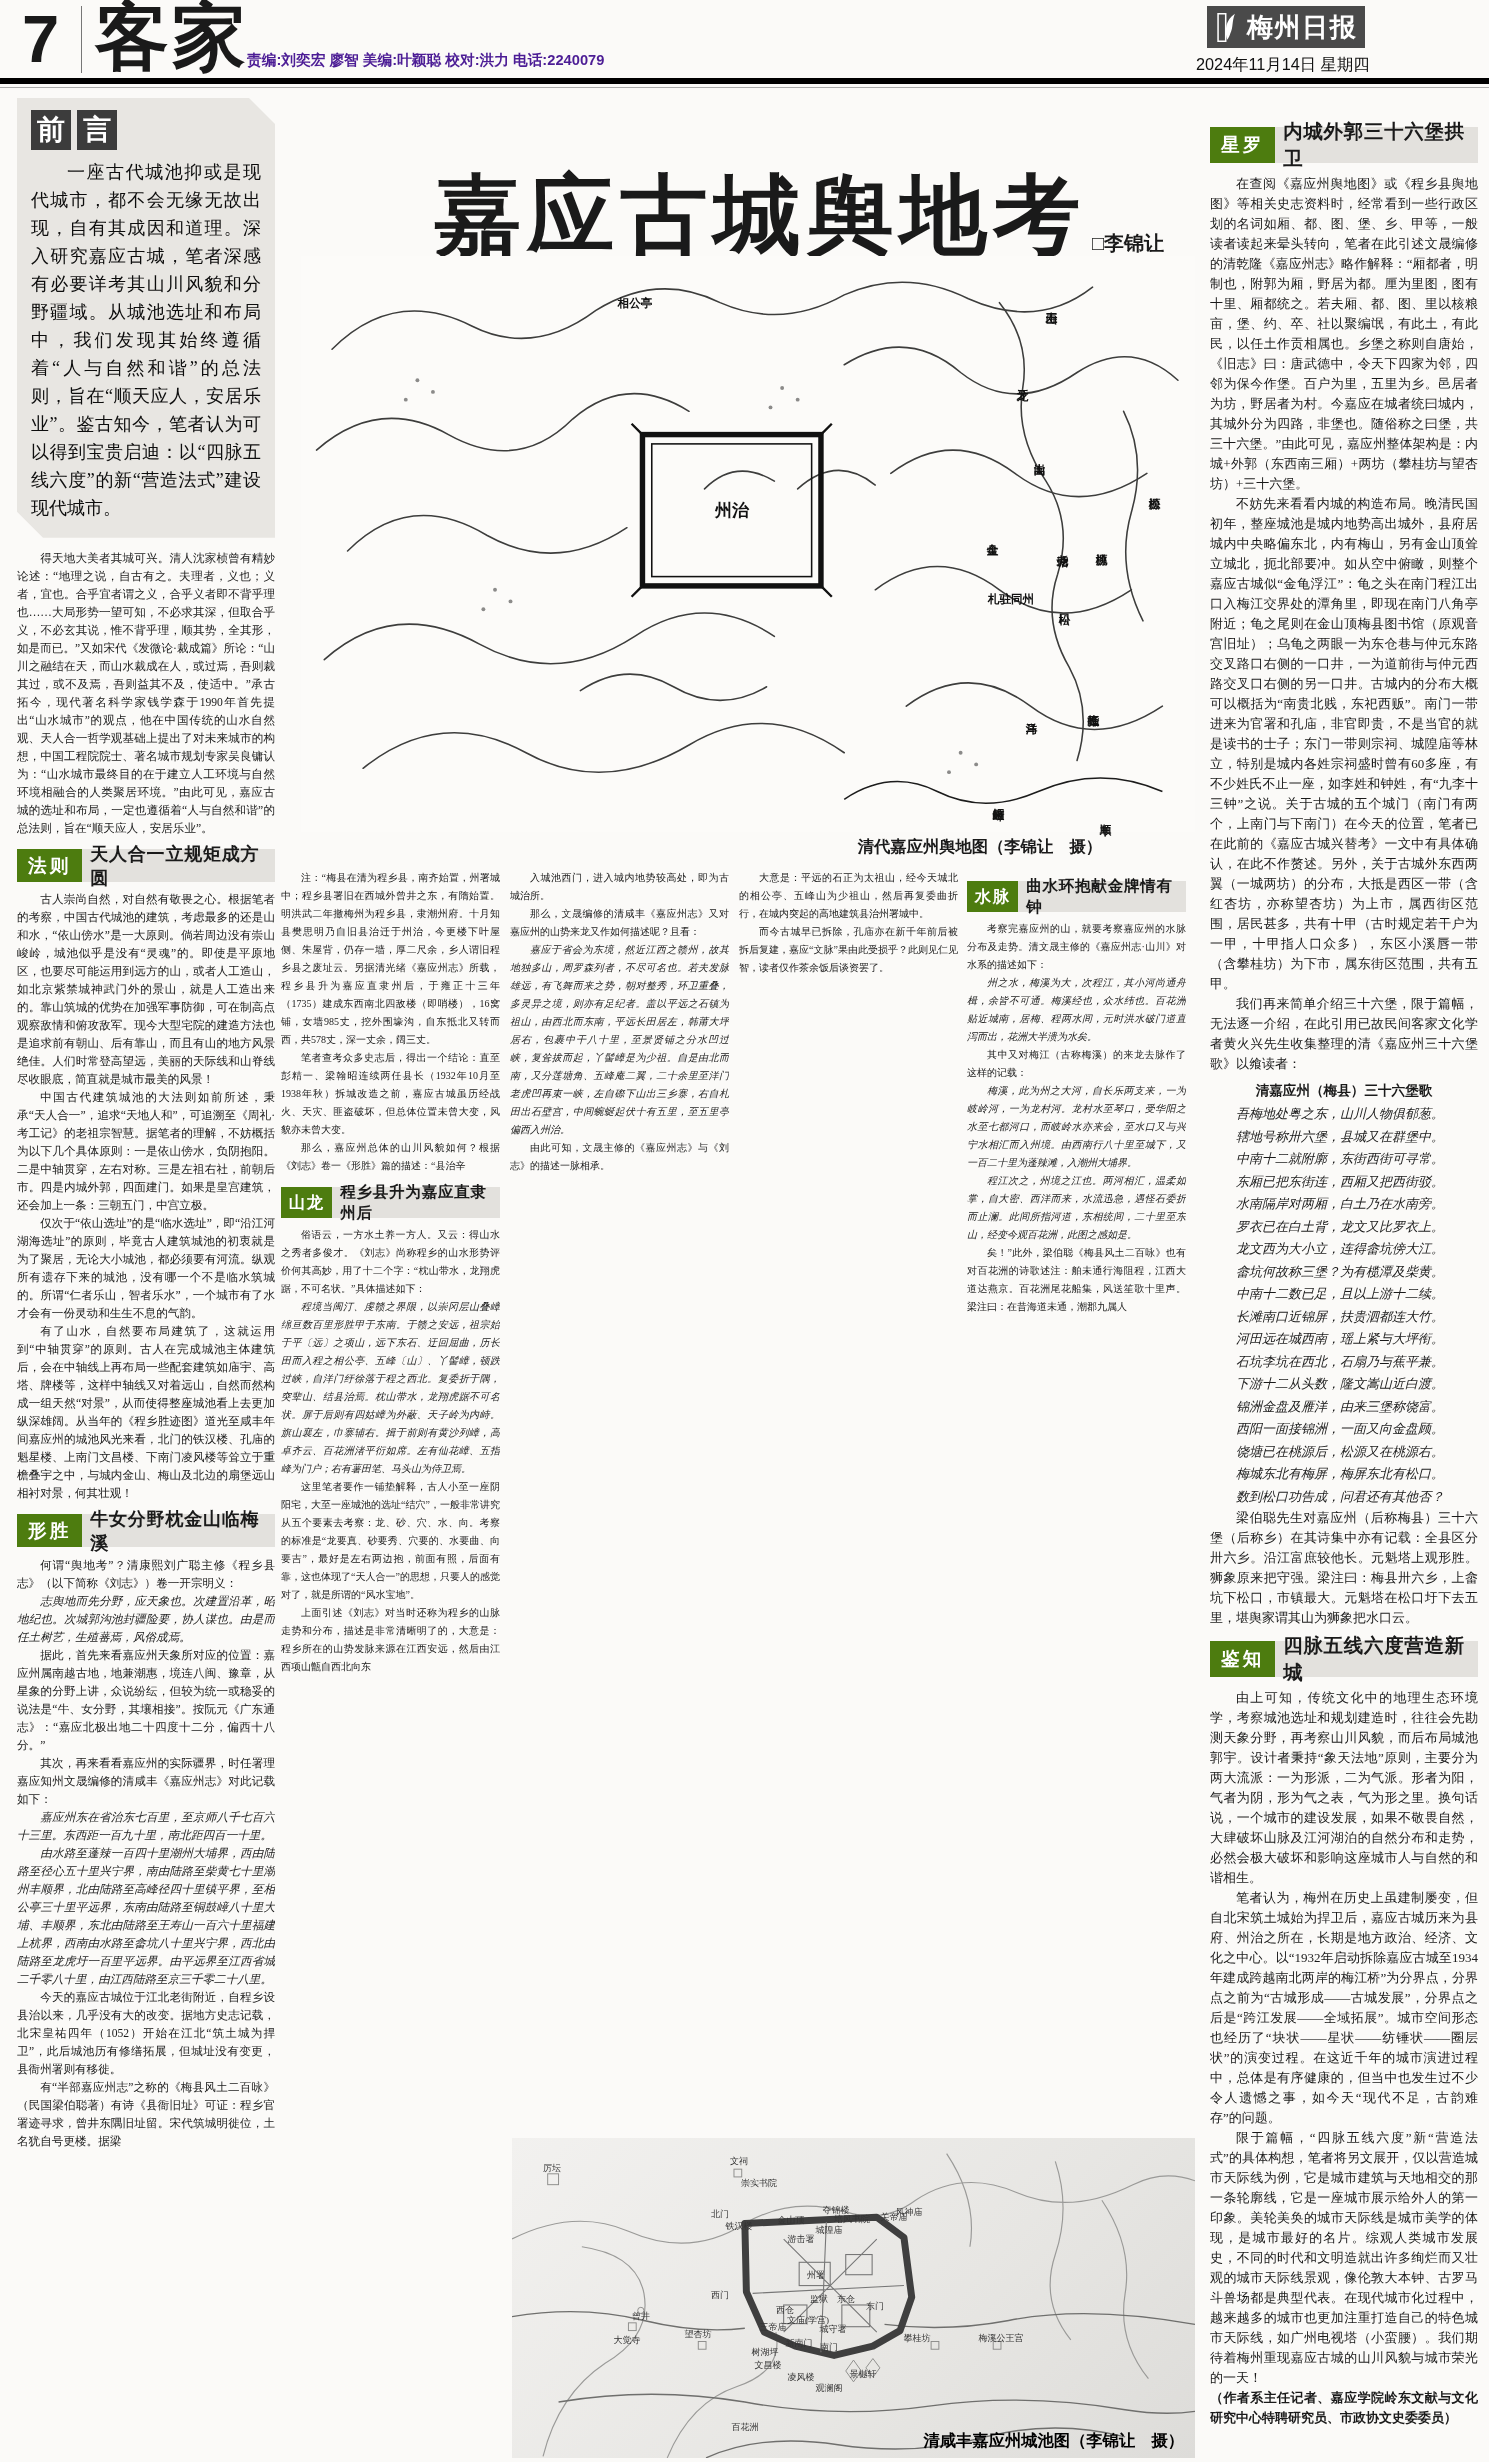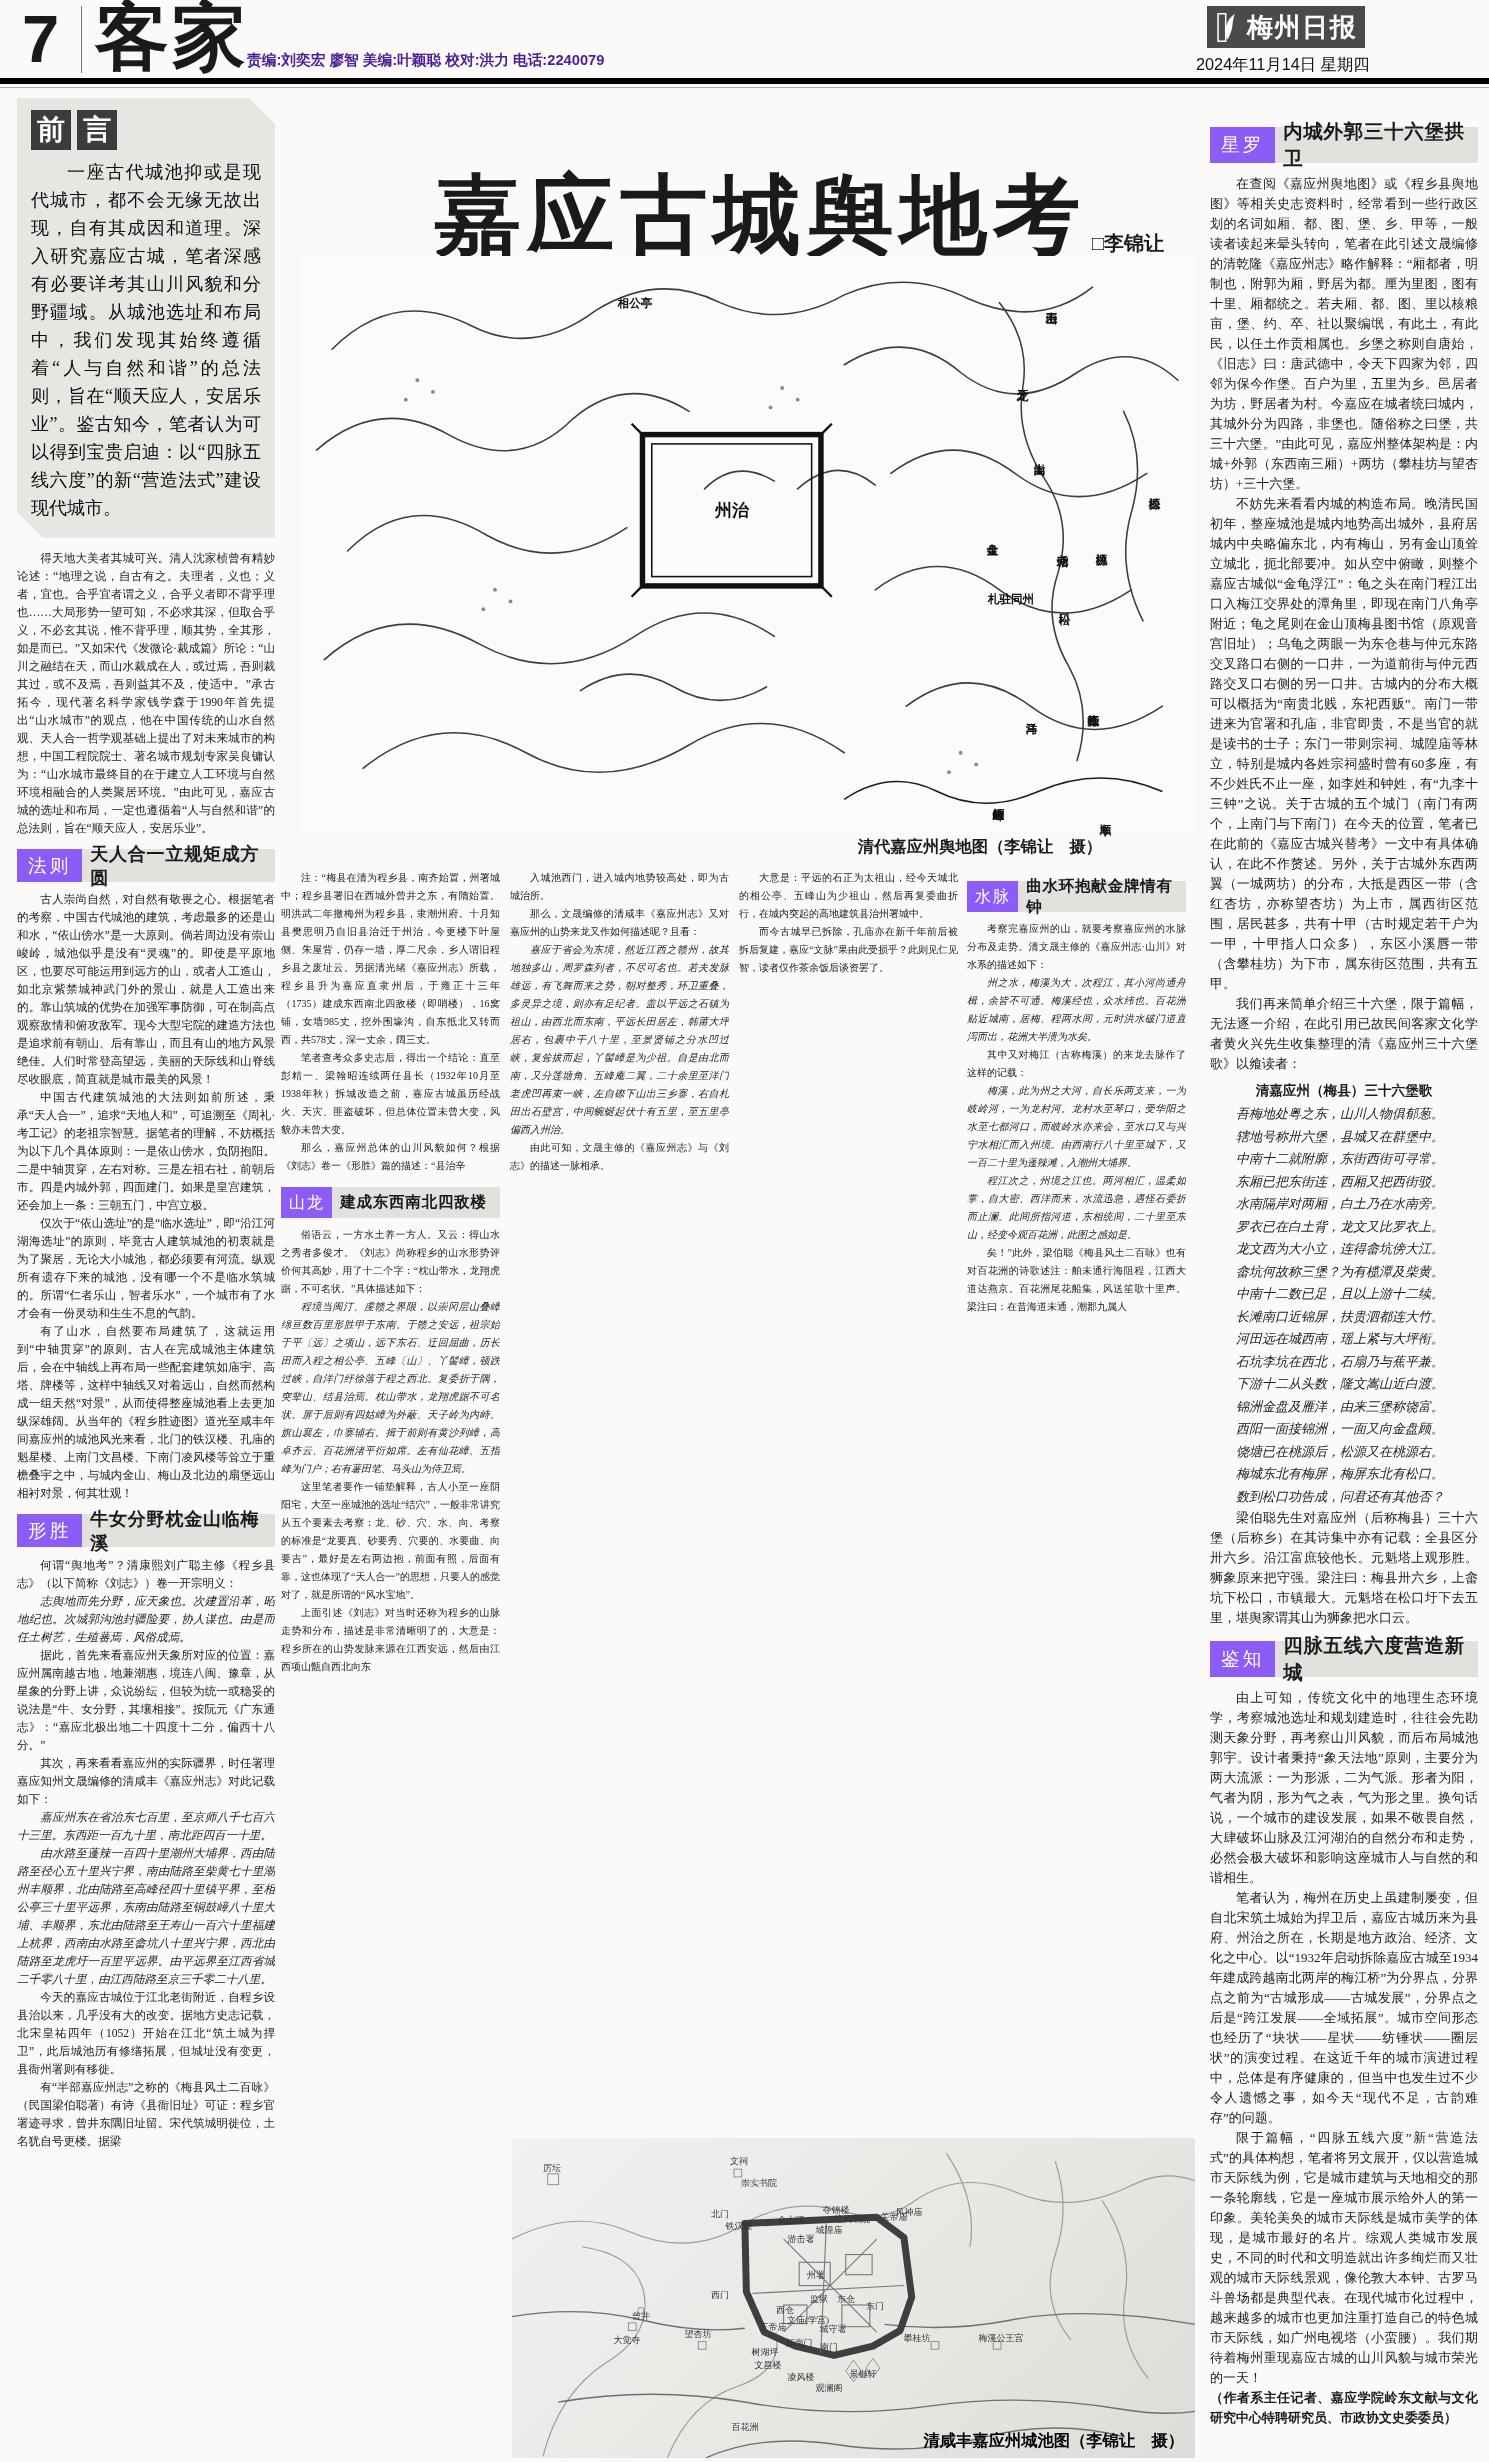--- a/index.html
+++ b/index.html
@@ -27,21 +27,21 @@
   .preface{background:#e8e6e2;padding:12.4px 14px 15.5px 14px;
            clip-path:polygon(0 0,calc(100% - 26px) 0,100% 26px,100% 100%,26px 100%,0 calc(100% - 26px));
            margin-bottom:12.4px;}
   .preface-label{display:flex;gap:6.2px;margin-bottom:7.8px;}
   .preface-label span{display:inline-block;width:40px;height:40px;background:#3c3c3c;color:#fff;
                       font-family:"Liberation Sans",sans-serif;font-size:28px;font-weight:bold;
                       text-align:center;line-height:40px;}
   .preface p{margin:0;font-size:18px;line-height:28px;text-align:justify;text-indent:2em;color:#0d0d0d;}
   .sb-text p{margin:0;font-size:11.6px;line-height:18px;text-align:justify;text-indent:2em;}
   .sec{display:flex;align-items:stretch;margin:11px 0 9.3px 0;height:33px;}
-  .sec .tag{background:#8b5cf6;color:#fff;font-family:"Liberation Sans",sans-serif;font-weight:normal;
+  .sec .tag{background:#4d7c0f;color:#fff;font-family:"Liberation Sans",sans-serif;font-weight:bold;
             font-size:18.6px;display:flex;align-items:center;padding:0 11px;letter-spacing:3.1px;}
   .sec .bar{background:#e3e1dd;flex:1;display:flex;align-items:center;padding:0 7.8px;
             font-family:"Liberation Sans",sans-serif;font-weight:900;font-size:18px;letter-spacing:0.8px;}
   .kai{font-style:italic;color:#222;}
   
   .title{position:absolute;left:434px;top:99px;width:667px;font-size:87px;font-weight:900;
          letter-spacing:6.2px;font-family:"Liberation Serif",serif;white-space:nowrap;}
   .byline{position:absolute;left:1092px;top:230px;font-size:20px;font-weight:bold;
           font-family:"Liberation Sans",sans-serif;}
   
@@ -200,21 +200,21 @@
   <div class="caption1">清代嘉应州舆地图（李锦让　摄）</div>
 
   <div class="col c1">
     <div>
         <p>注：“梅县在清为程乡县，南齐始置，州署城中；程乡县署旧在西城外曾井之东，有隋始置。明洪武二年撤梅州为程乡县，隶潮州府。十月知县樊思明乃自旧县治迁于州治，今更楼下叶屋侧、朱屋背，仍存一墙，厚二尺余，乡人谓旧程乡县之废址云。另据清光绪《嘉应州志》所载，程乡县升为嘉应直隶州后，于雍正十三年（1735）建成东西南北四敌楼（即哨楼），16窝铺，女墙985丈，挖外围壕沟，自东抵北又转而西，共578丈，深一丈余，阔三丈。</p>
         <p>笔者查考众多史志后，得出一个结论：直至彭精一、梁翰昭连续两任县长（1932年10月至1938年秋）拆城改造之前，嘉应古城虽历经战火、天灾、匪盗破坏，但总体位置未曾大变，风貌亦未曾大变。</p>
         <p>那么，嘉应州总体的山川风貌如何？根据《刘志》卷一《形胜》篇的描述：“县治辛</p>
       </div>
     <div class="sec">
       <span class="tag">山龙</span>
-      <span class="bar">建成东西南北四敌楼</span>
+      <span class="bar">程乡县升为嘉应直隶州后</span>
     </div>
     <div>
         <p>俗语云，一方水土养一方人。又云：得山水之秀者多俊才。《刘志》尚称程乡的山水形势评价何其高妙，用了十二个字：“枕山带水，龙翔虎踞，不可名状。”具体描述如下：</p>
         <p class="kai">程境当闽汀、虔赣之界限，以崇冈层山叠嶂绵亘数百里形胜甲于东南。于赣之安远，祖宗始于平〔远〕之项山，远下东石、迂回屈曲，历长田而入程之相公亭、五峰〔山〕、丫髻嶂，顿跌过峡，自洋门纡徐落于程之西北。复委折于隅，突辈山、结县治焉。枕山带水，龙翔虎踞不可名状。屏于后则有四姑嶂为外蔽、天子岭为内峙。旗山襄左，巾寨辅右。揖于前则有黄沙列嶂，高卓齐云、百花洲渚平衍如席。左有仙花嶂、五指峰为门户；右有薯田笔、马头山为侍卫焉。</p>
         <p>这里笔者要作一铺垫解释，古人小至一座阴阳宅，大至一座城池的选址“结穴”，一般非常讲究从五个要素去考察：龙、砂、穴、水、向。考察的标准是“龙要真、砂要秀、穴要的、水要曲、向要吉”，最好是左右两边抱，前面有照，后面有靠，这也体现了“天人合一”的思想，只要人的感觉对了，就是所谓的“风水宝地”。</p>
         <p>上面引述《刘志》对当时还称为程乡的山脉走势和分布，描述是非常清晰明了的，大意是：程乡所在的山势发脉来源在江西安远，然后由江西项山甑自西北向东</p>
       </div>
   </div>
 
   <div class="col c2">

